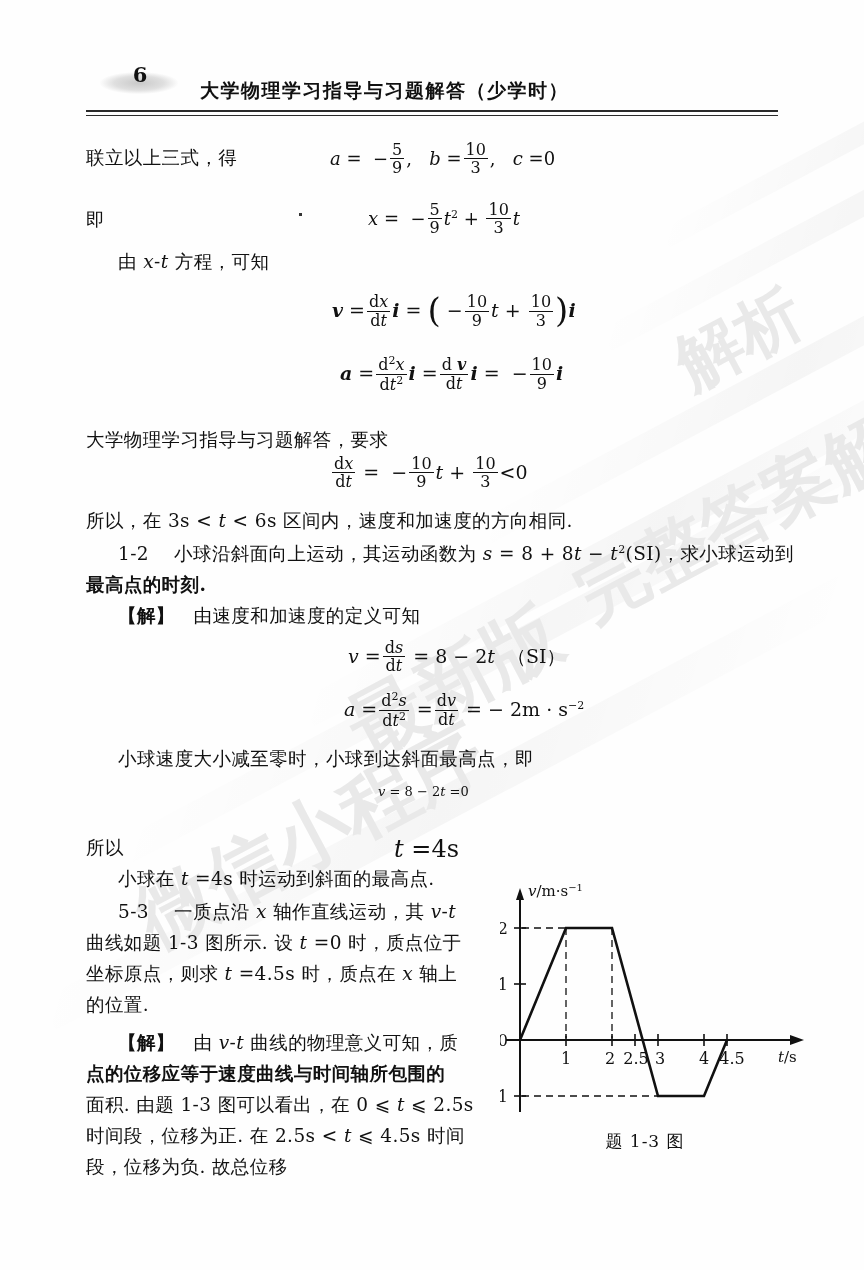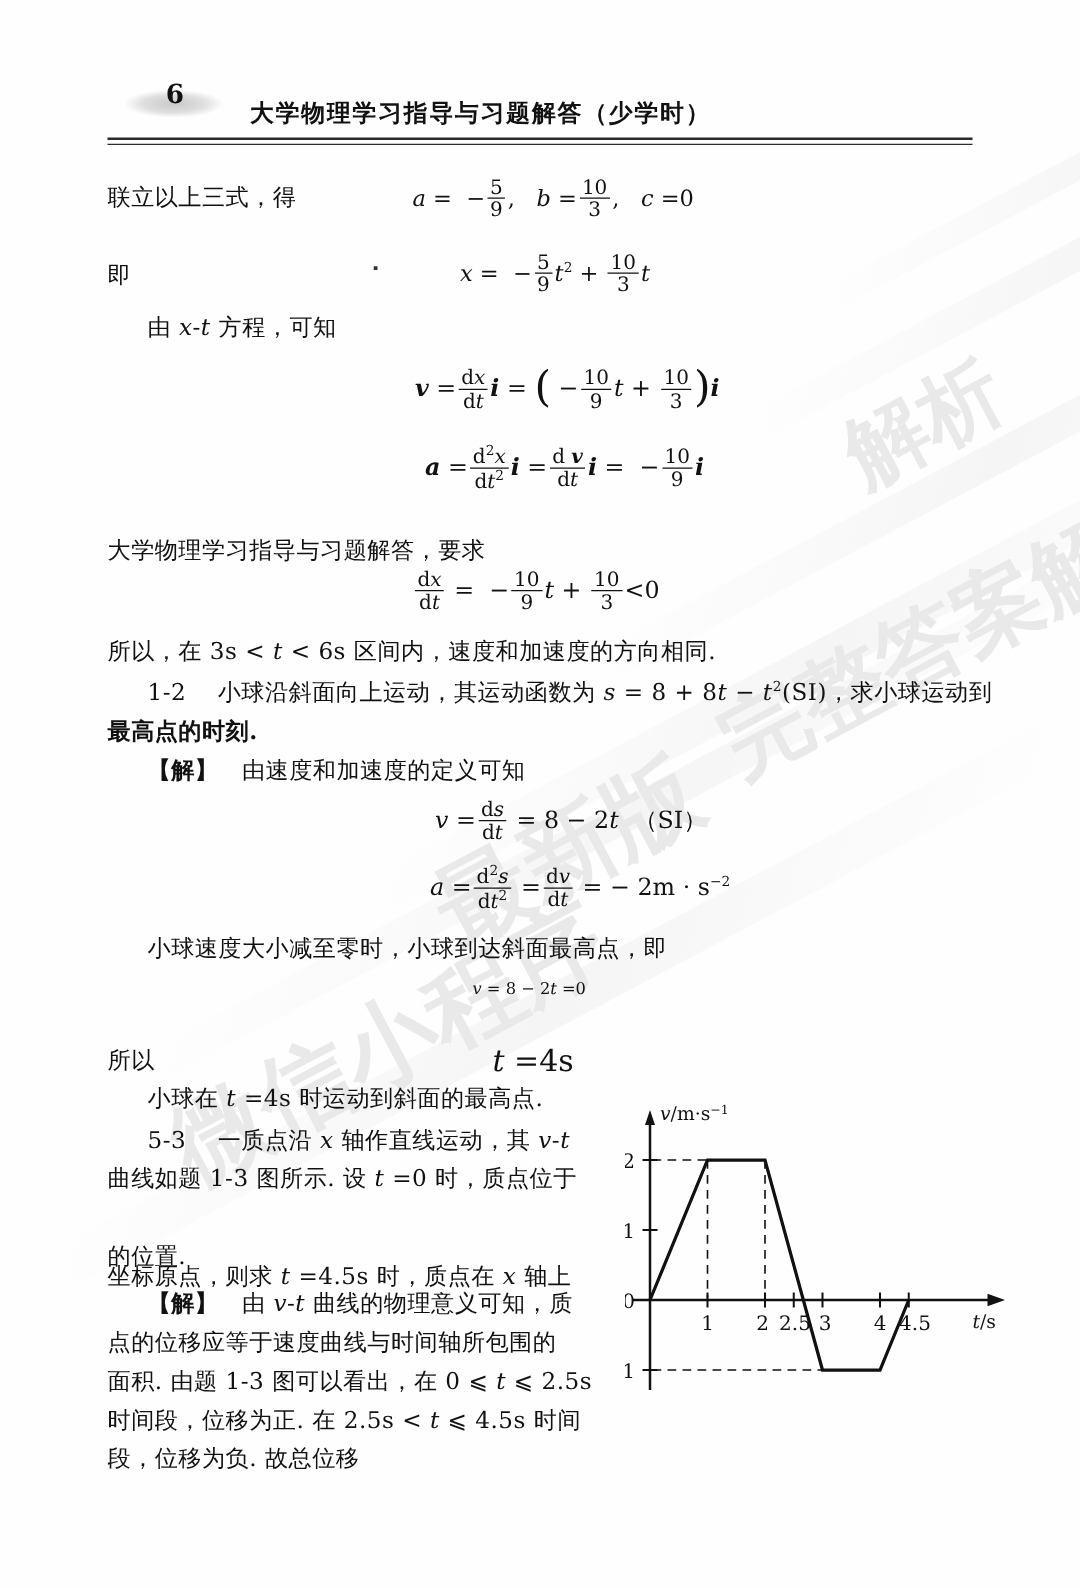--- a/index.html
+++ b/index.html
@@ -249,30 +249,30 @@
       小球在 <i class="var">t</i> =4s 时运动到斜面的最高点.
     </div>
 
     <div class="ln indent" style="top:899px;">
       <span>5-3</span>
       &nbsp;&nbsp;&nbsp;一质点沿 <i class="var">x</i> 轴作直线运动，其 <i class="var">v</i>-<i class="var">t</i>
     </div>
     <div class="ln para" style="top:930px;">
       曲线如题 1-3 图所示. 设 <i class="var">t</i> =0 时，质点位于
     </div>
-    <div class="ln para" style="top:1008px;">
+    <div class="ln para" style="top:961px;">
       坐标原点，则求 <i class="var">t</i> =4.5s 时，质点在 <i class="var">x</i> 轴上
     </div>
     <div class="ln para" style="top:992px;">的位置.</div>
 
     <div class="ln indent" style="top:1030px;">
       <span style="font-weight:bold;">【解】</span>
       &nbsp;&nbsp;由 <i class="var">v</i>-<i class="var">t</i> 曲线的物理意义可知，质
     </div>
-    <div class="ln para" style="top:1061px;">点的位移应等于速度曲线与时间轴所包围的</div>
+    <div class="ln para" style="top:1061px;font-weight:bold;">点的位移应等于速度曲线与时间轴所包围的</div>
     <div class="ln para" style="top:1092px;">
       面积. 由题 1-3 图可以看出，在 0 ⩽ <i class="var">t</i> ⩽ 2.5s
     </div>
     <div class="ln para" style="top:1123px;">
       时间段，位移为正. 在 2.5s &lt; <i class="var">t</i> ⩽ 4.5s 时间
     </div>
     <div class="ln para" style="top:1154px;">段，位移为负. 故总位移</div>
 
     <div class="figure">
       <svg width="320" height="250" viewBox="0 0 320 250">
@@ -312,16 +312,17 @@
         <text x="204" y="184" font-family="DejaVu Serif, serif" font-size="16" text-anchor="middle" fill="#111">4</text>
         <text x="232" y="184" font-family="DejaVu Serif, serif" font-size="16" text-anchor="middle" fill="#111">4.5</text>
 
         <text x="28" y="16" font-family="DejaVu Serif, serif" font-size="15" fill="#111">
           <tspan font-style="italic">v</tspan>/m·s<tspan font-size="10" dy="-5">−1</tspan>
         </text>
         <text x="278" y="182" font-family="DejaVu Serif, serif" font-size="15" fill="#111">
           <tspan font-style="italic">t</tspan>/s
         </text>
       </svg>
+      <div class="fig-caption">题 1-3 图</div>
     </div>
 
   </div>
 </div>
 
 </body></html>

